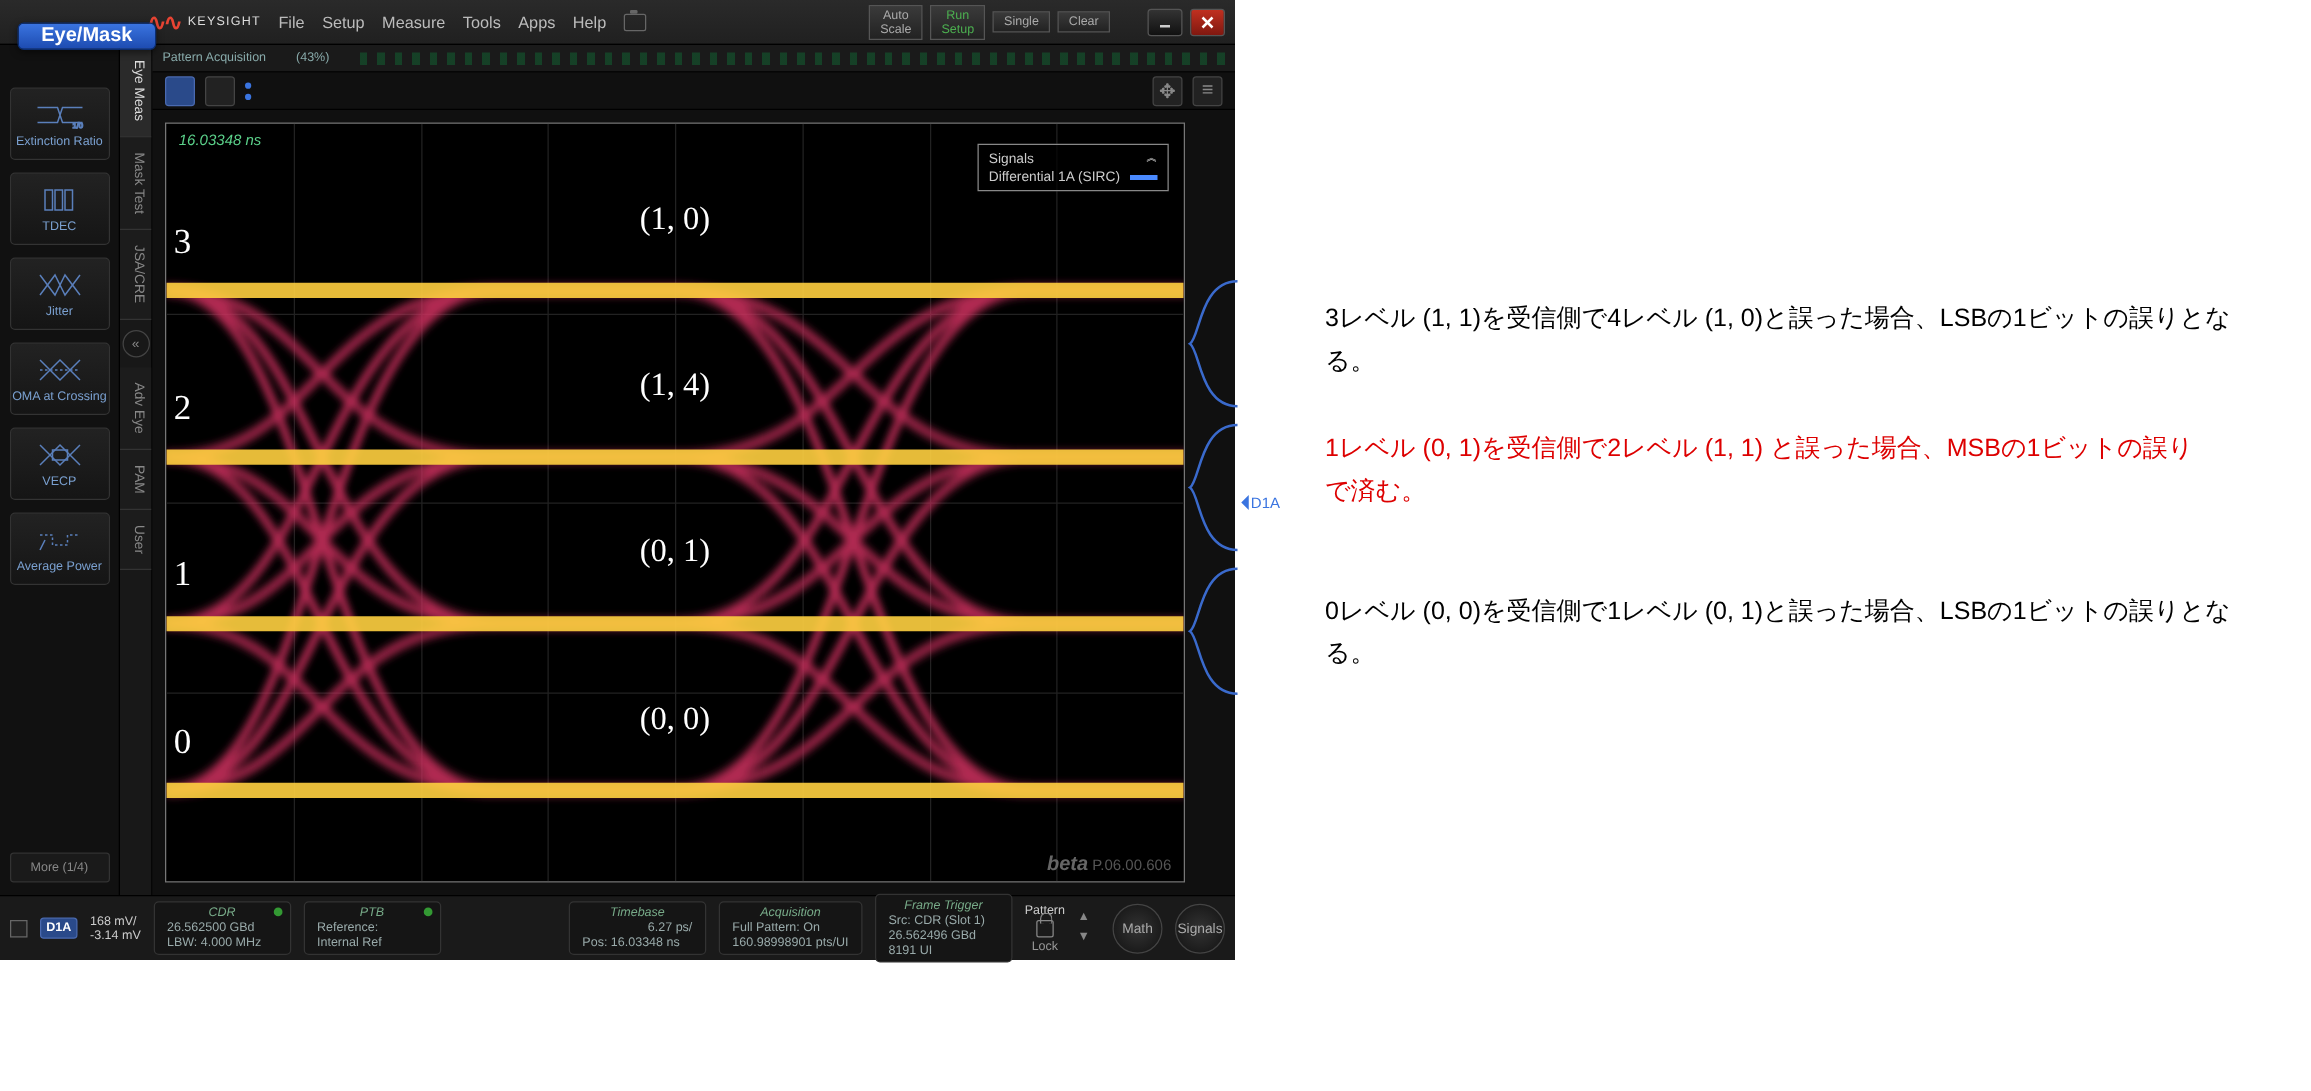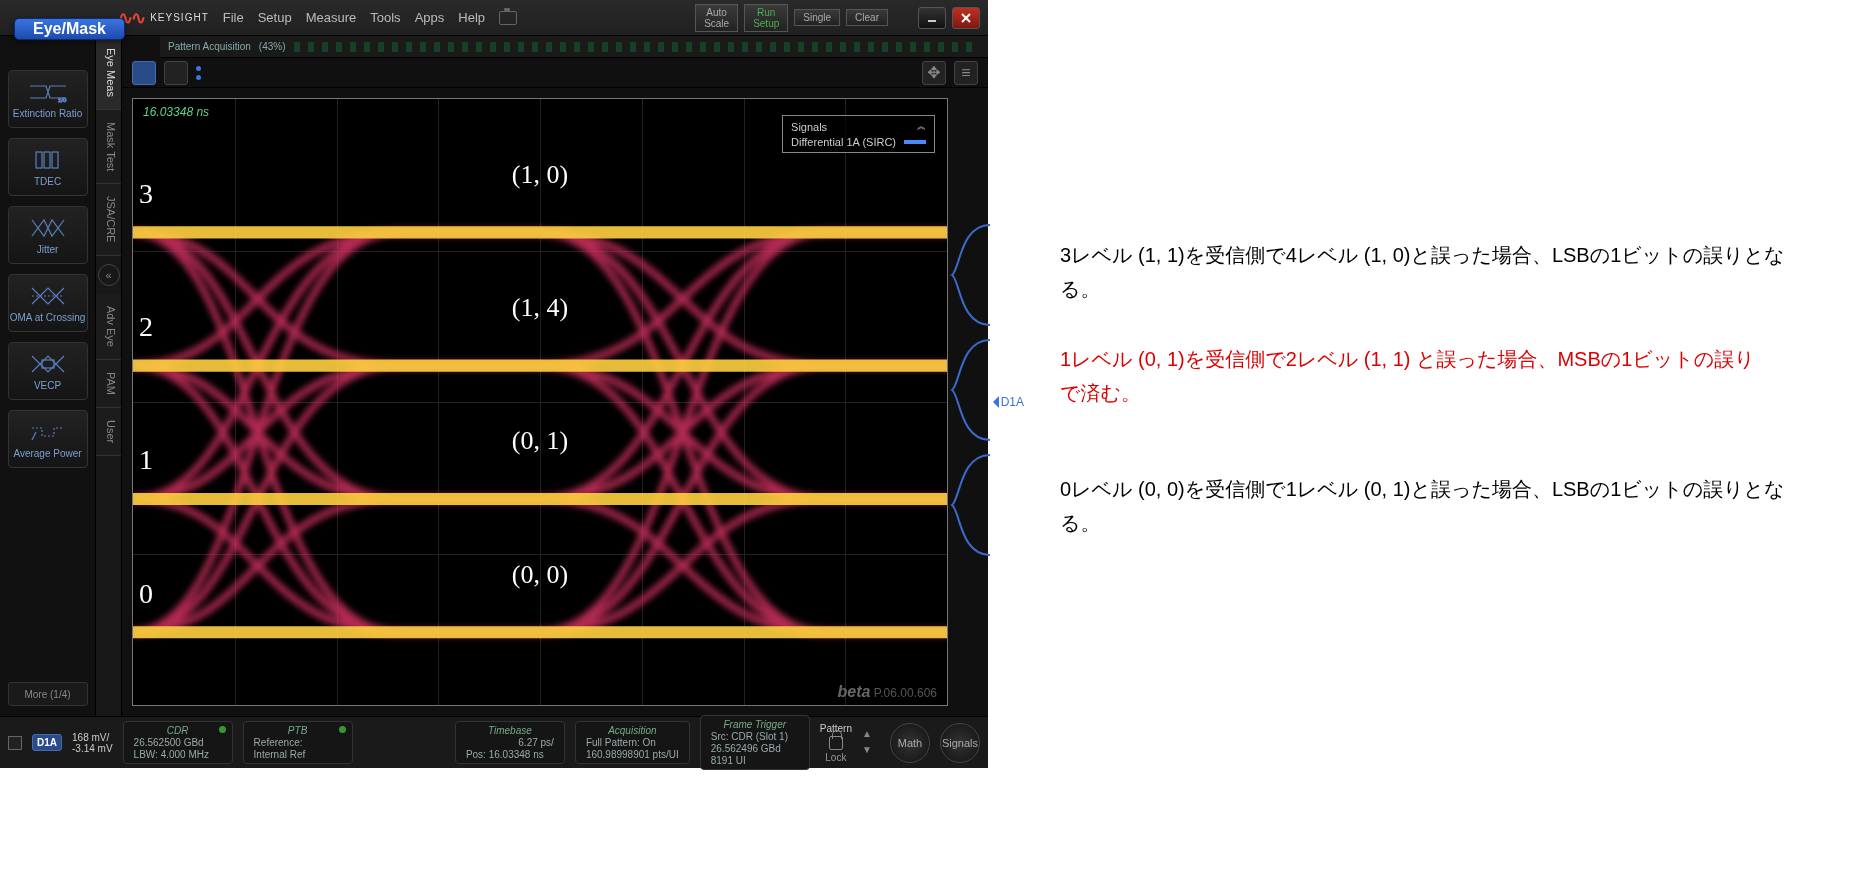--- a/index.html
+++ b/index.html
@@ -132,23 +132,22 @@
     flex:1;
     display:flex;flex-direction:column;
     background:#101010;
   }
   .pattern-bar {
     height:22px;
     background:#1a1a1a;
     display:flex;align-items:center;
     padding:0 8px;
     font-size:10px;color:#8aa;
-    gap:8px;
+    gap:24px;
     border-bottom:1px solid #000;
-    margin-left:38px;
   }
   .pulse-strip {
     flex:1;height:10px;
     background:
       repeating-linear-gradient(90deg,#163,#163 6px,transparent 6px,transparent 14px);
     opacity:0.5;
   }
   .wave-hdr {
     height:28px; display:flex;align-items:center;gap:10px;padding:0 10px;
     font-size:12px;color:#ddd;border-bottom:1px solid #000;

